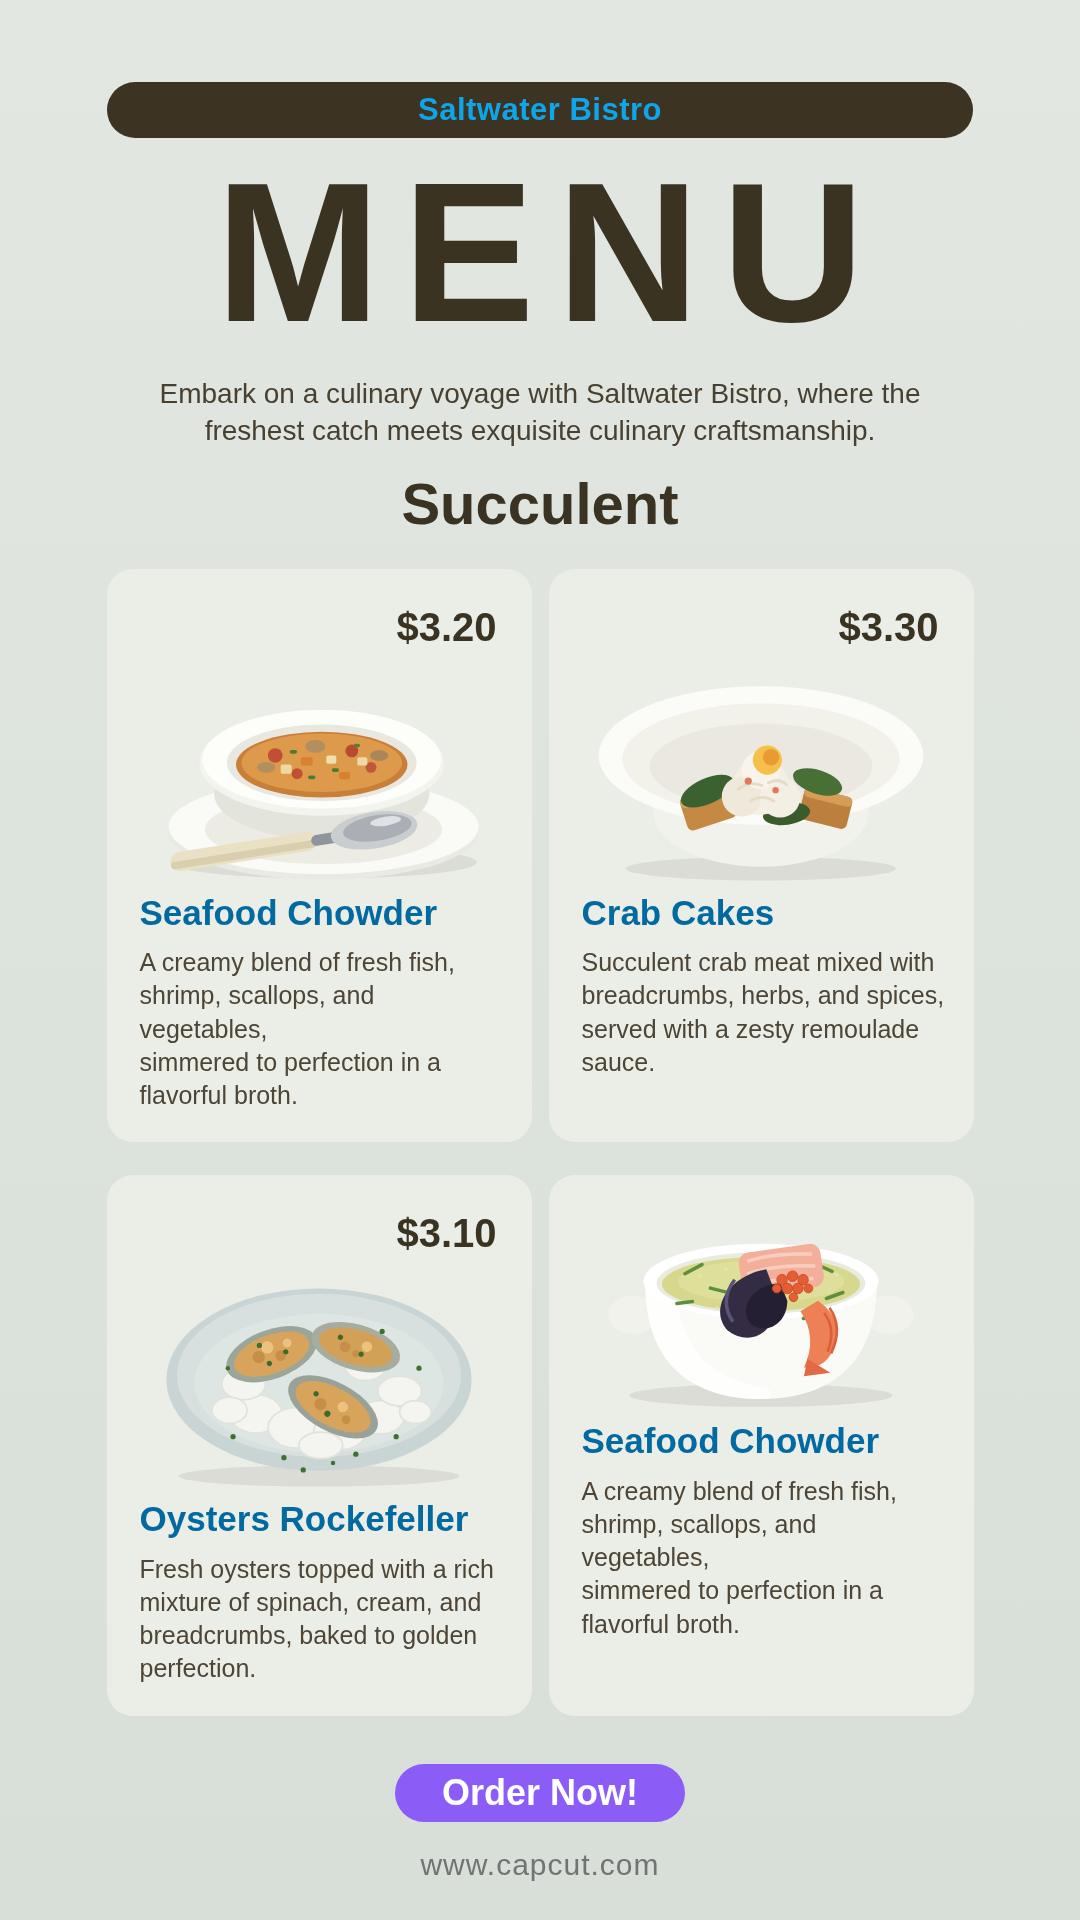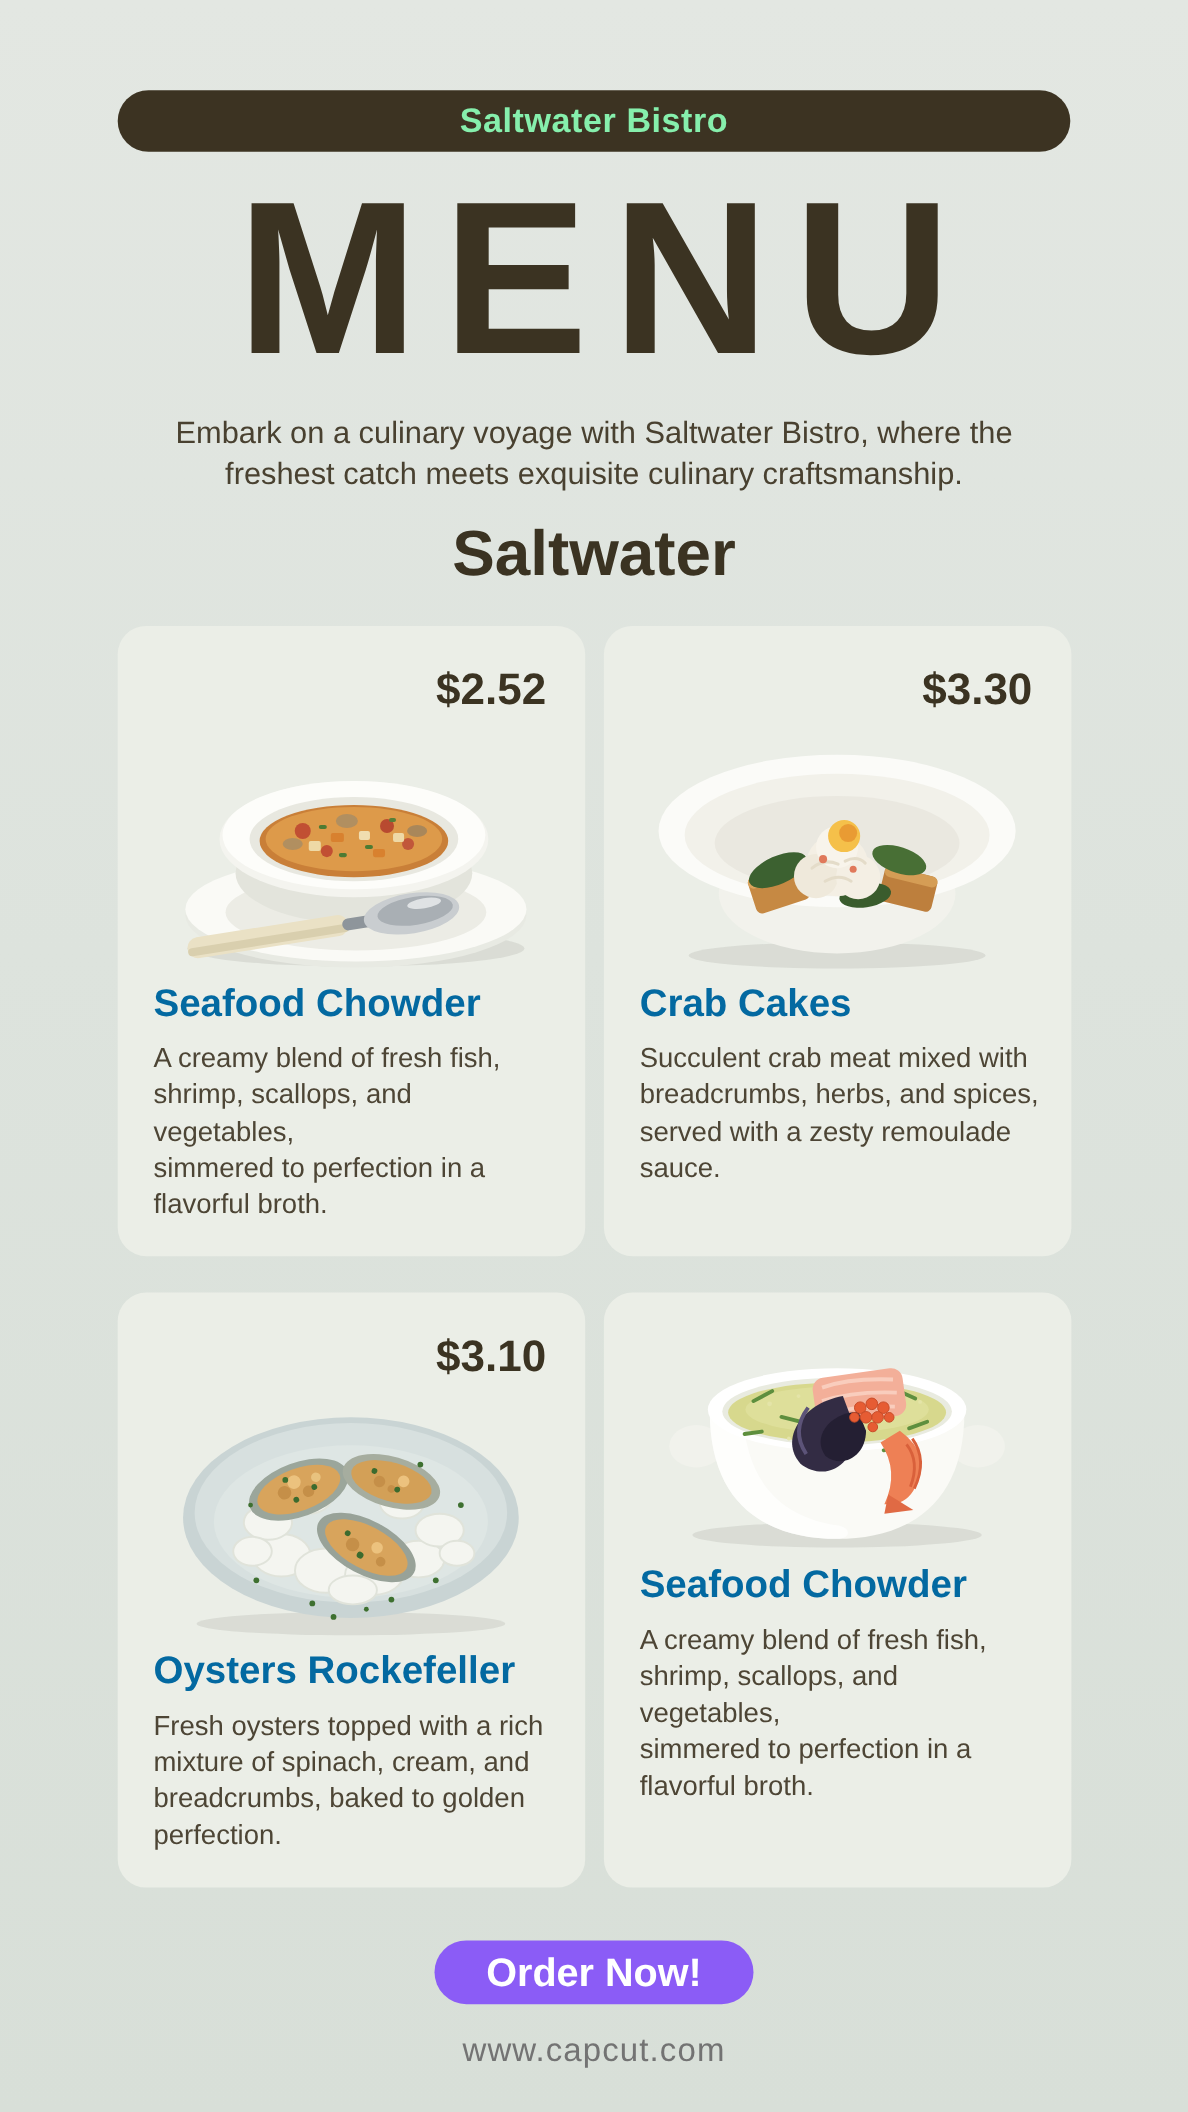--- a/index.html
+++ b/index.html
@@ -9,21 +9,21 @@
     background: linear-gradient(180deg, #e3e7e2 0%, #dde3dd 45%, #d8dfd8 100%);
     overflow: hidden;
     color: #3b3322;
   }
   .brand-pill {
     width: 866px; height: 56px;
     margin: 82px auto 0;
     background: #3c3322;
     border-radius: 28px;
     display: flex; align-items: center; justify-content: center;
-    color: #86efac;
+    color: #0ea5e9;
     font-size: 31px; font-weight: 700; letter-spacing: 0.5px;
   }
   .menu-title {
     margin-top: 16px;
     text-align: center;
     font-size: 198px; font-weight: 700;
     letter-spacing: 22px; text-indent: 22px;
     line-height: 1;
     color: #3b3322;
   }
@@ -104,26 +104,26 @@
 
 <div class="brand-pill">
   <span>Saltwater Bistro</span>
 </div>
 
 <h1 class="menu-title">MENU</h1>
 
 <p class="tagline">Embark on a culinary voyage with Saltwater Bistro, where the
 freshest catch meets exquisite culinary craftsmanship.</p>
 
-<h2 class="section-heading">Saltwater</h2>
+<h2 class="section-heading">Succulent</h2>
 
 <div class="menu-grid">
 
   <div class="menu-card">
-    <div class="price">$2.52</div>
+    <div class="price">$3.20</div>
     <div class="dish-figure">
       <svg viewBox="0 0 380 250">
         <ellipse cx="195" cy="225" rx="168" ry="18" fill="rgba(70,70,55,0.10)"></ellipse>
         <ellipse cx="195" cy="192" rx="170" ry="52" fill="#e8eae3"></ellipse>
         <ellipse cx="195" cy="186" rx="170" ry="52" fill="#fafaf6"></ellipse>
         <ellipse cx="195" cy="189" rx="130" ry="38" fill="#ecece5"></ellipse>
         <ellipse cx="193" cy="150" rx="118" ry="50" fill="#e3e4dc"></ellipse>
         <ellipse cx="193" cy="116" rx="134" ry="58" fill="#f4f4ef"></ellipse>
         <ellipse cx="193" cy="112" rx="131" ry="54" fill="#fdfdfa"></ellipse>
         <ellipse cx="193" cy="116" rx="104" ry="42" fill="#e8e8e0"></ellipse>

